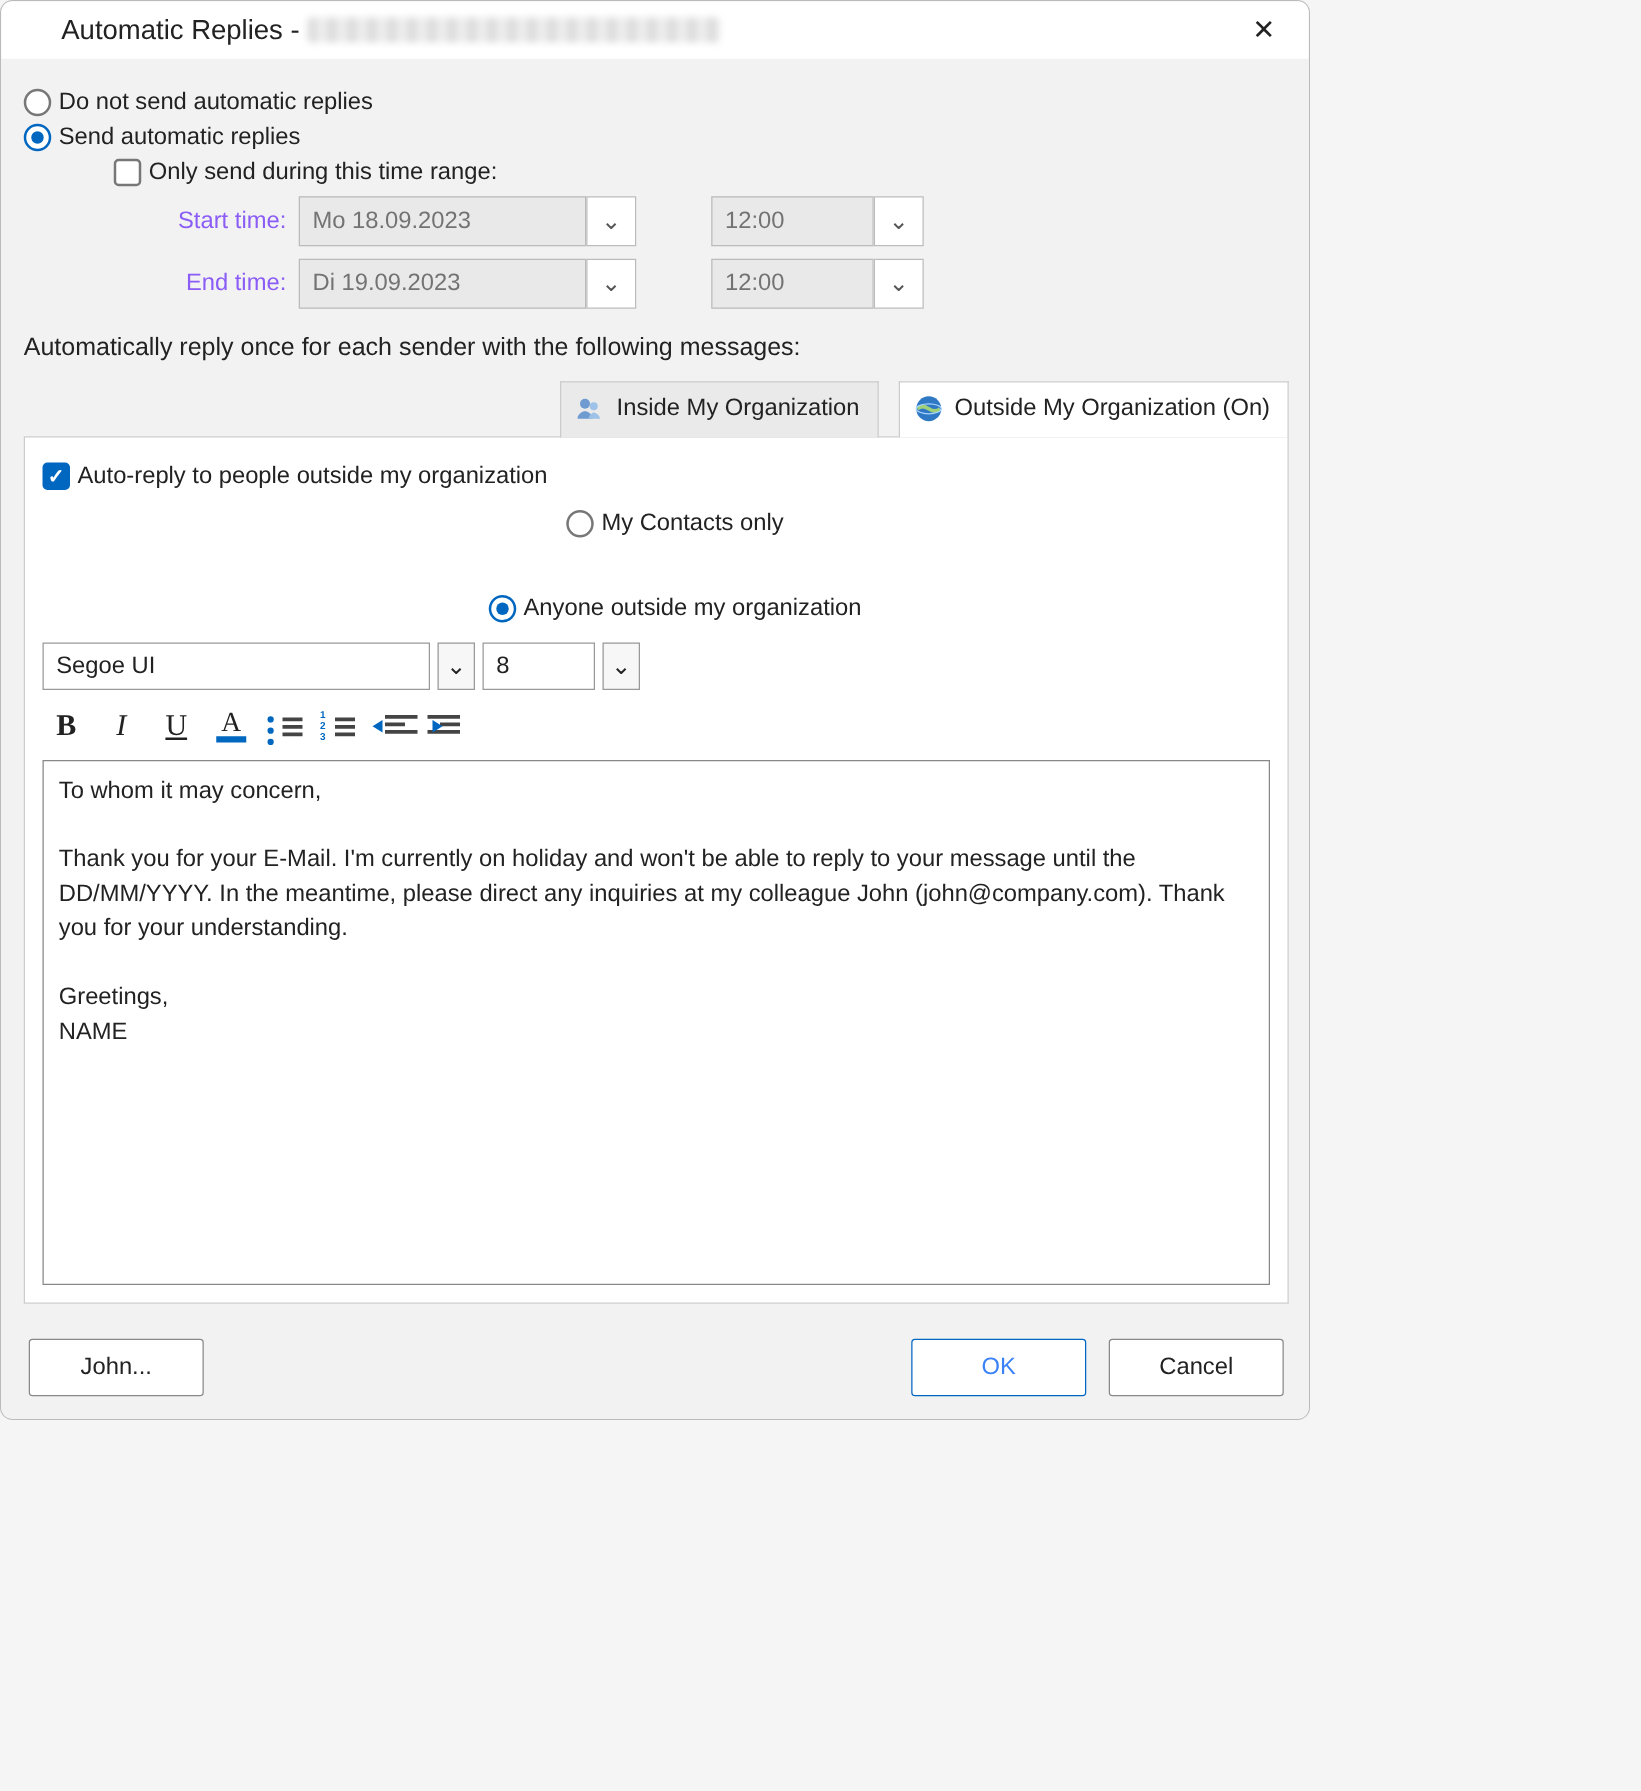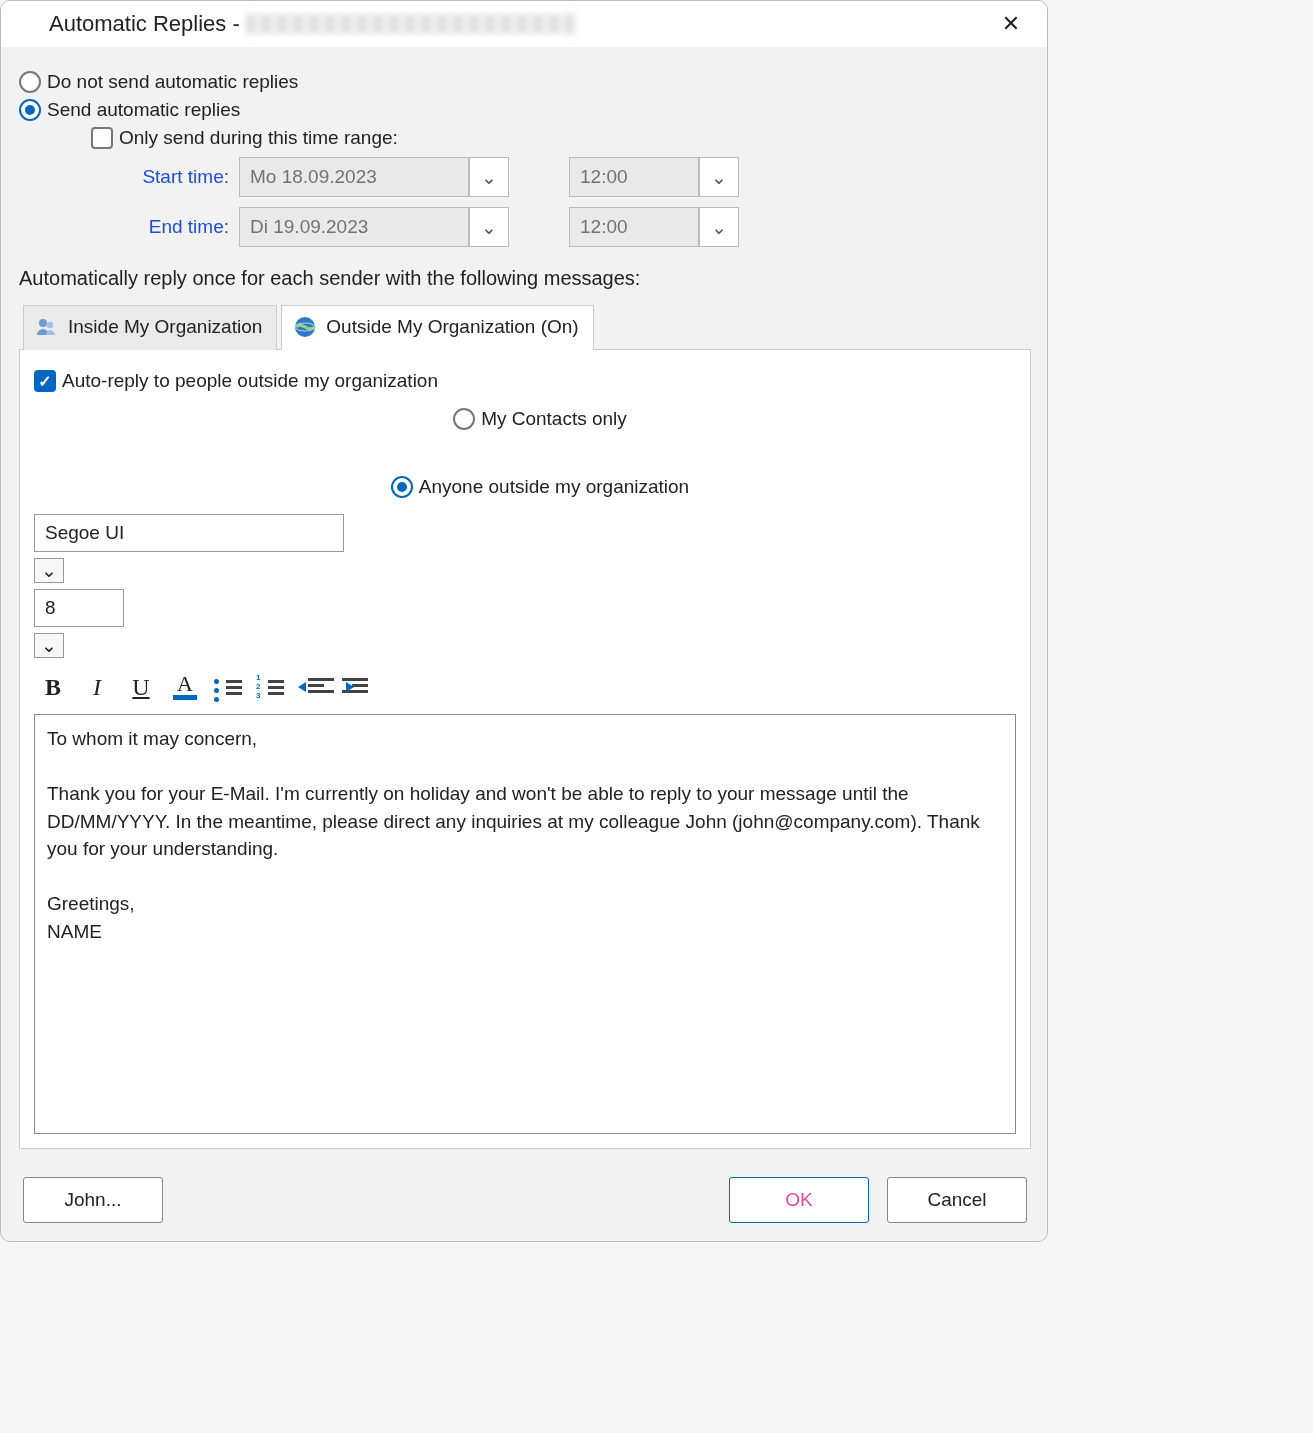--- a/index.html
+++ b/index.html
@@ -80,21 +80,21 @@
 
   .indent-1 { margin-left: 72px; }
   .time-grid {
     margin-left: 90px;
     display: grid;
     grid-template-columns: 130px 230px 40px 60px 130px 40px;
     row-gap: 10px;
     align-items: center;
     margin-top: 8px;
   }
-  .time-label { color:#1d4ed8; text-align:right; padding-right:10px; font-size:19px; }
+  .time-label { color:#8b5cf6; text-align:right; padding-right:10px; font-size:19px; }
   .date-field, .time-field {
     height: 40px;
     border:1px solid #bbb;
     background:#e9e9e9;
     color:#737373;
     padding: 0 10px;
     display:flex; align-items:center;
     font-size:19px;
   }
   .chev-btn {
@@ -106,22 +106,23 @@
     cursor:pointer;
   }
   .spacer {}
 
   .section-label { margin-top: 20px; font-size:20px; }
 
   .tabs {
     display:flex;
     align-items:flex-end;
     margin-top: 14px;
-    gap:4px;
+    gap:16px;
     padding-left:4px;
+    justify-content:flex-end;
   }
   .tab {
     display:flex; align-items:center; gap:8px;
     padding: 8px 14px 10px 10px;
     border:1px solid #ccc;
     border-bottom:none;
     background:#eaeaea;
     font-size:19px;
     cursor:pointer;
     position:relative;
@@ -130,21 +131,21 @@
   .tab.active { background:#fff; border-color:#ccc; z-index:2; }
   .tab .tab-icon { width:26px; height:26px; display:flex; align-items:center; justify-content:center; }
 
   .tab-panel {
     border:1px solid #ccc;
     background:#fff;
     padding: 14px;
     margin-top:0;
   }
 
-  .font-row { display:flex; gap:6px; margin-top:10px;flex-direction:column; }
+  .font-row { display:flex; gap:6px; margin-top:10px; }
   .font-select, .size-select {
     height:38px;
     border:1px solid #999;
     background:#fff;
     display:flex; align-items:center;
     font-size:19px;
   }
   .font-select { width:310px; padding:0 10px; }
   .font-chev, .size-chev {
     width:30px; border:1px solid #999; background:#f7f7f7;
@@ -226,21 +227,21 @@
   .btn {
     min-width:140px;
     height:46px;
     border:1px solid #888;
     background:#fff;
     display:flex; align-items:center; justify-content:center;
     font-size:19px;
     cursor:pointer;
     border-radius:3px;
   }
-  .btn.primary { border:1.5px solid #0067c0; color:#ec4899; }
+  .btn.primary { border:1.5px solid #0067c0; color:#3b82f6; }
   .footer-right { display:flex; gap:18px; }
 
   .sub-indent { margin-left: 30px; margin-top:10px; display:flex; gap:34px; align-items:center;flex-direction:column; }
 </style>
 </head>
 <body>
 
 <div class="window">
   <div class="titlebar">
     <div class="title-wrap">

